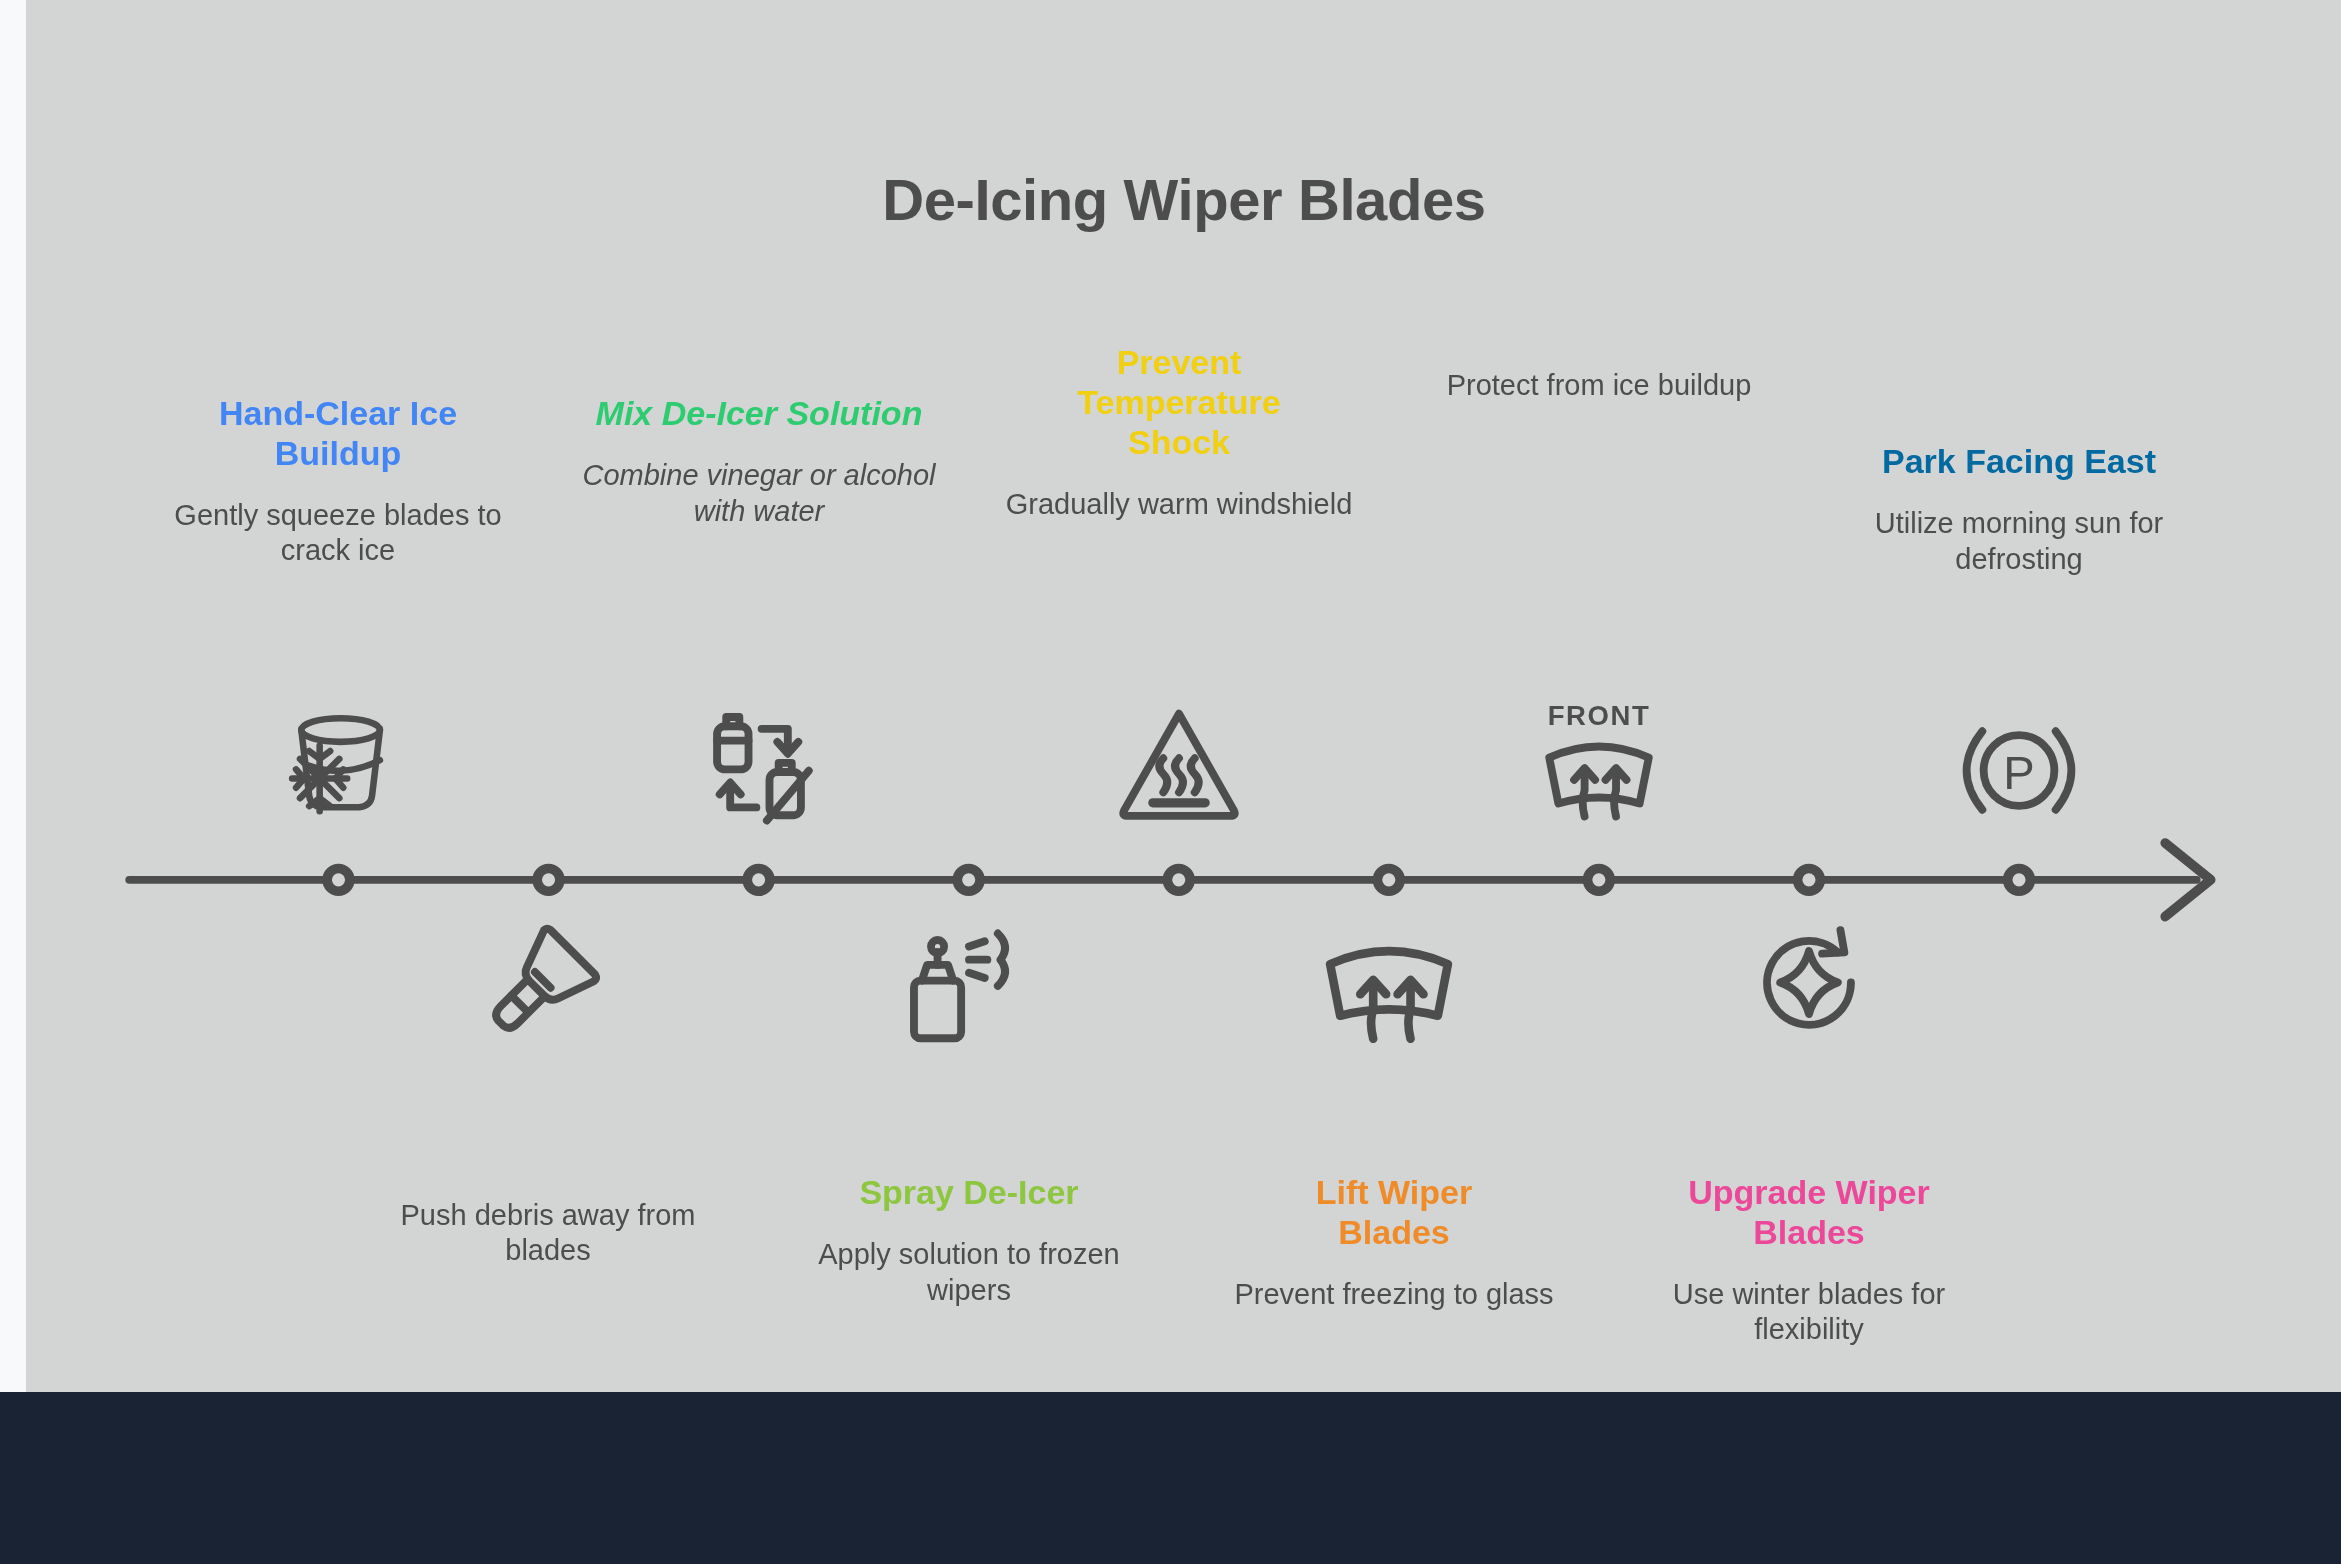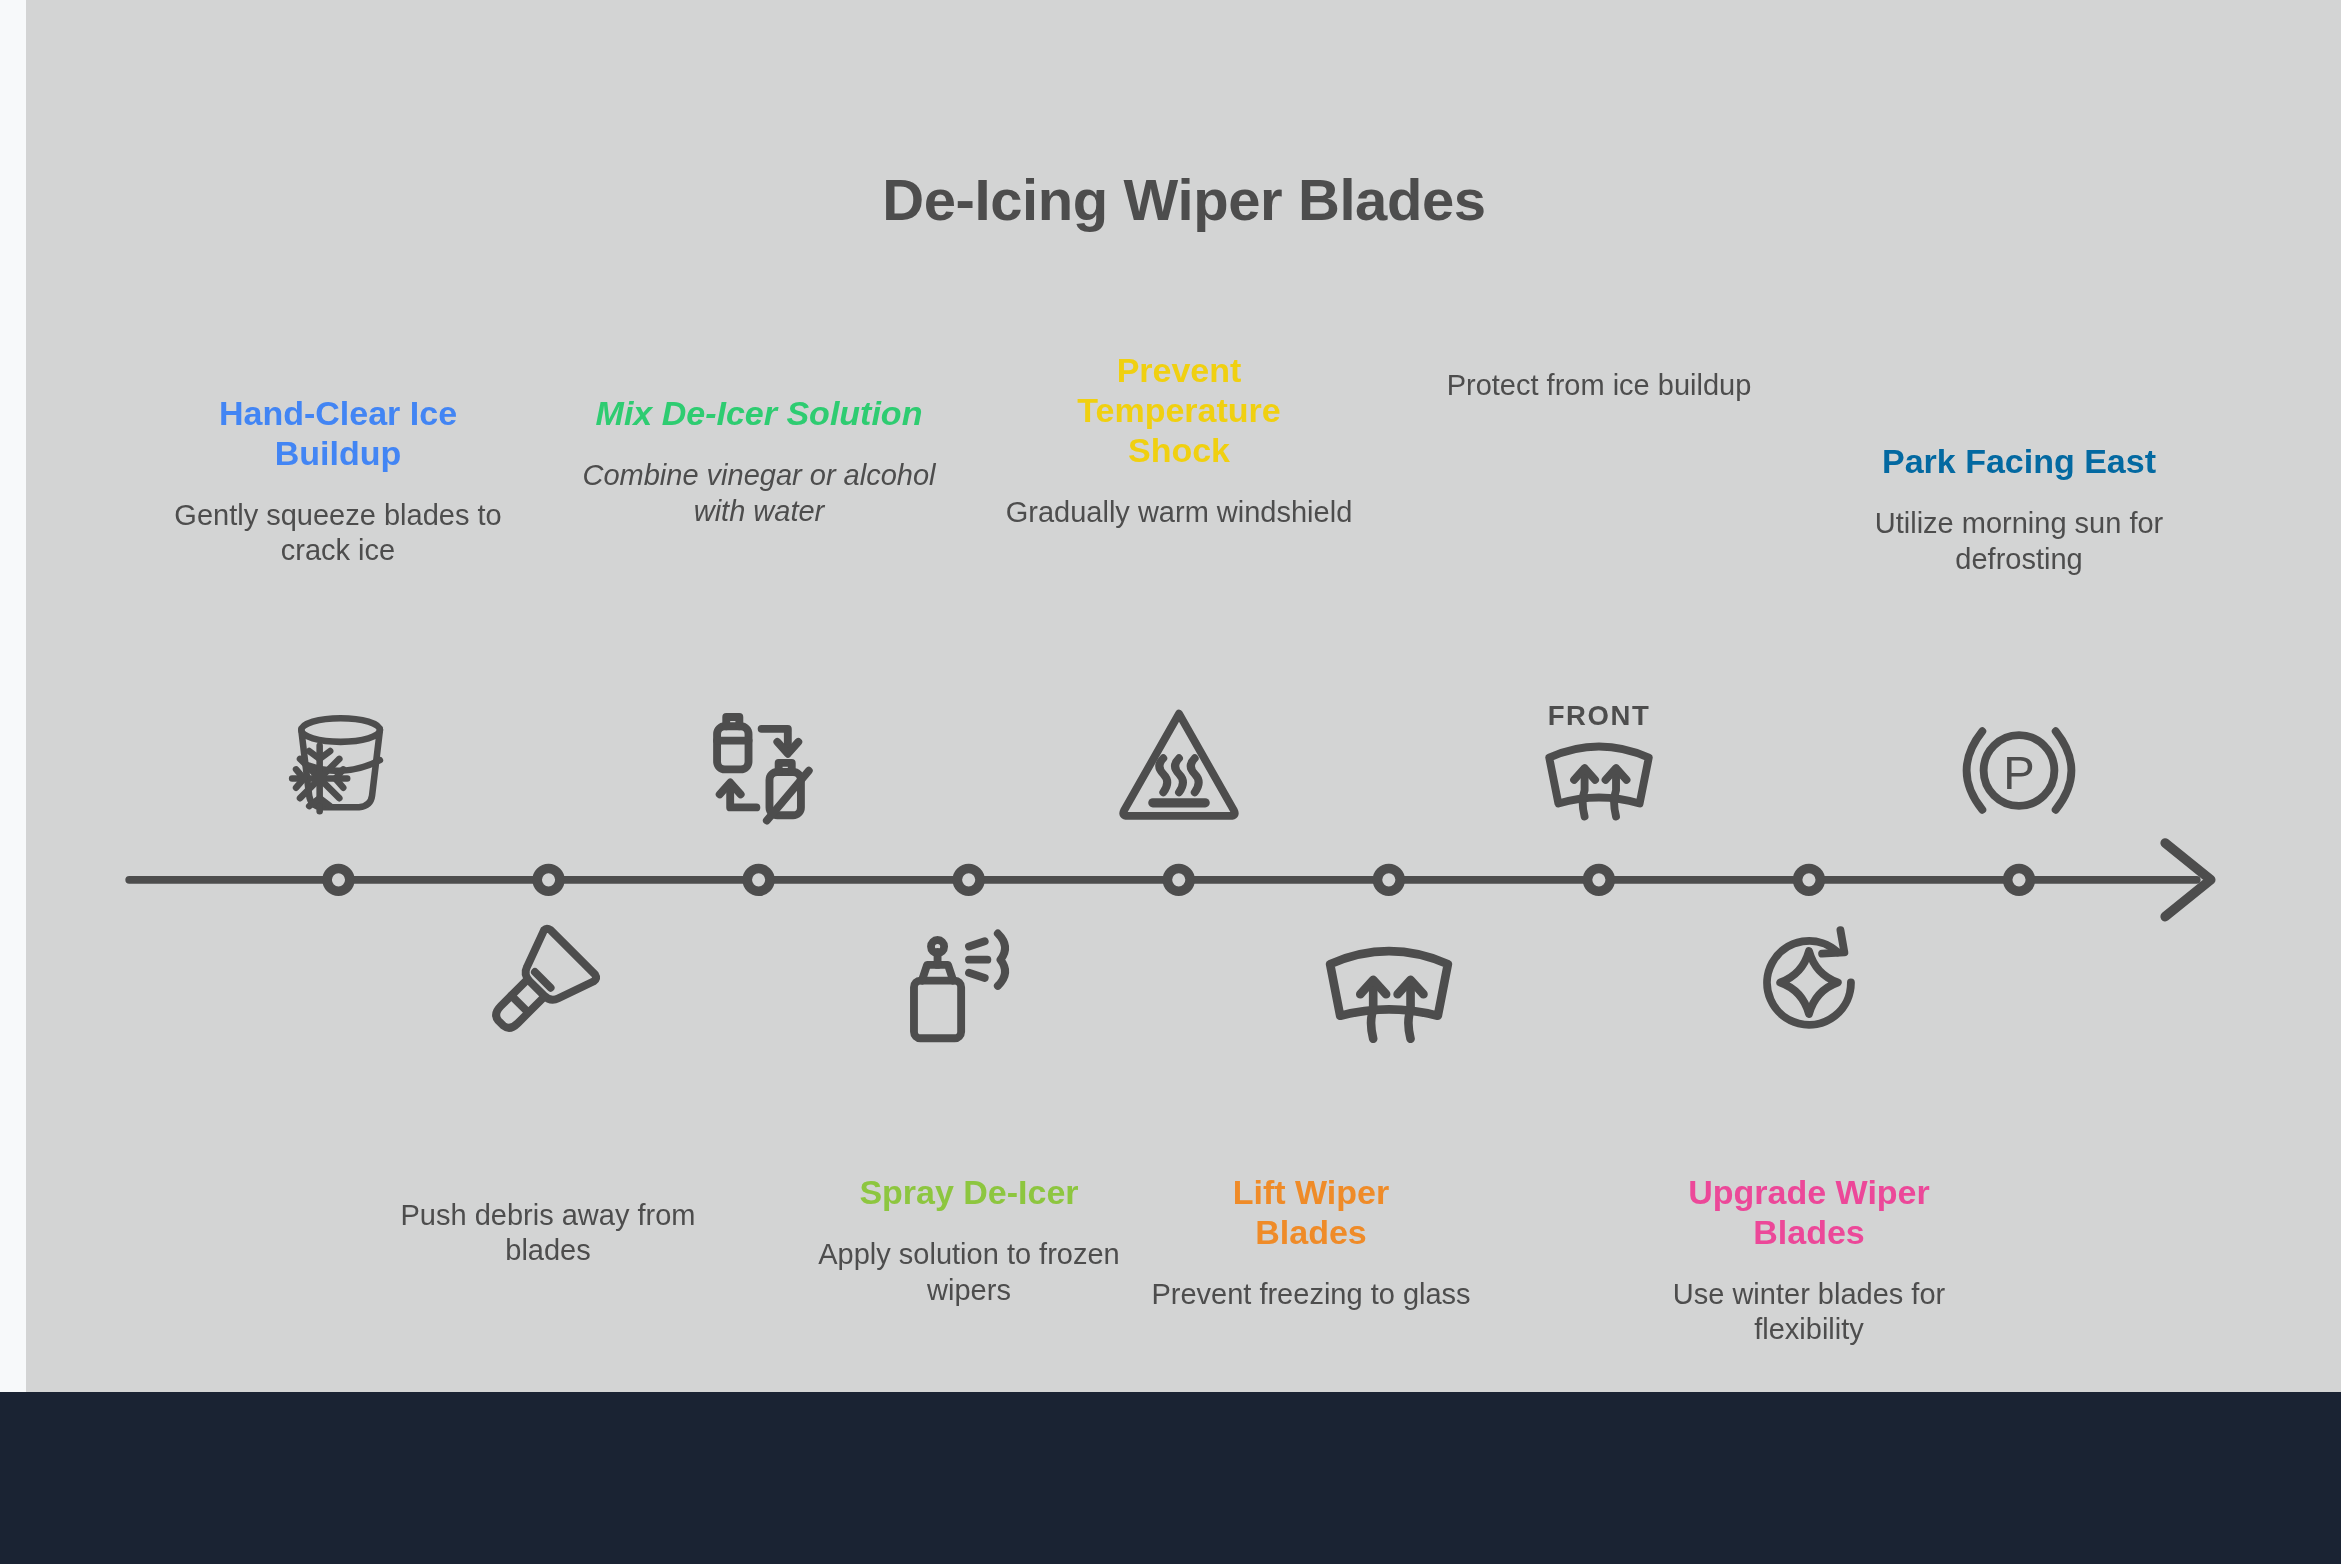--- a/index.html
+++ b/index.html
@@ -230,21 +230,21 @@
     <div class="node-title" style="color:#4285f4">Hand-Clear Ice Buildup</div>
     <div class="node-desc">Gently squeeze blades to crack ice</div>
   </div>
 
   <div class="node top" style="left:733px; top:394px;font-style:italic;">
     <div class="node-title" style="color:#2ecc71">Mix De-Icer Solution</div>
     <div class="node-desc">Combine vinegar or alcohol with water</div>
   </div>
 
   <div class="node top" style="left:1153px; top:343px;">
-    <div class="node-title" style="color:#f0d010; max-width:263px; margin:8px auto;">Prevent Temperature Shock</div>
+    <div class="node-title" style="color:#f0d010; max-width:263px; margin:0 auto;">Prevent Temperature Shock</div>
     <div class="node-desc">Gradually warm windshield</div>
   </div>
 
   <div class="node top" style="left:1573px; top:343px;">
     <div class="node-desc">Protect from ice buildup</div>
   </div>
 
   <div class="node top" style="left:1993px; top:442px;">
     <div class="node-title" style="color:#0369a1">Park Facing East</div>
     <div class="node-desc">Utilize morning sun for defrosting</div>
@@ -252,21 +252,21 @@
 
   <div class="node bottom" style="left:522px; top:1173px;">
     <div class="node-desc">Push debris away from blades</div>
   </div>
 
   <div class="node bottom" style="left:943px; top:1173px;">
     <div class="node-title" style="color:#8dc63f">Spray De-Icer</div>
     <div class="node-desc">Apply solution to frozen wipers</div>
   </div>
 
-  <div class="node bottom" style="left:1285px; top:1173px;">
+  <div class="node bottom" style="left:1368px; top:1173px;">
     <div class="node-title" style="color:#ef8b28; max-width:254px; margin:0 auto;">Lift Wiper Blades</div>
     <div class="node-desc">Prevent freezing to glass</div>
   </div>
 
   <div class="node bottom" style="left:1783px; top:1173px;">
     <div class="node-title" style="color:#ec4899; max-width:289px; margin:0 auto;">Upgrade Wiper Blades</div>
     <div class="node-desc">Use winter blades for flexibility</div>
   </div>
 
 </div>

